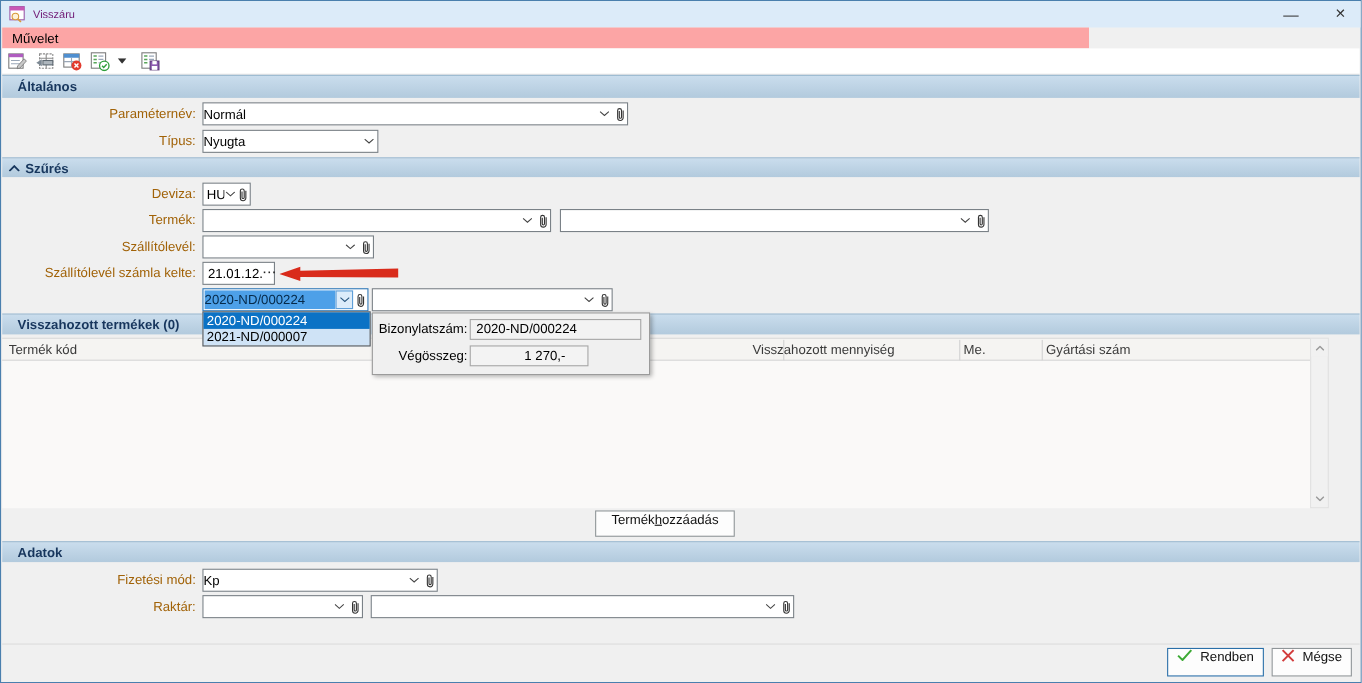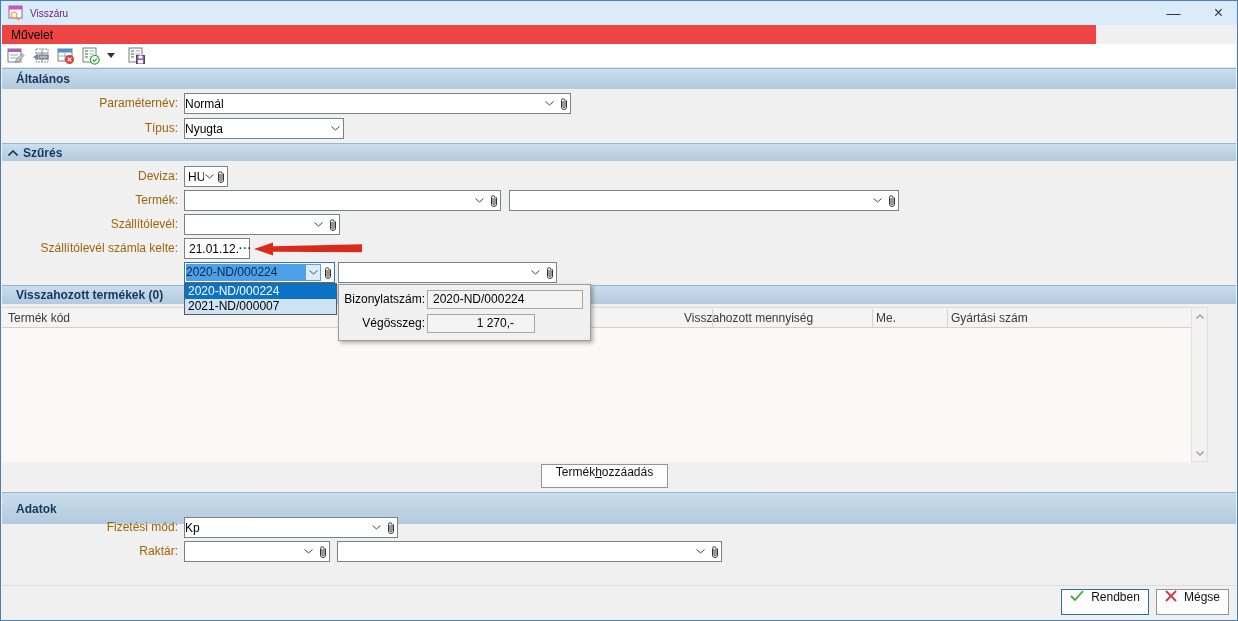--- a/index.html
+++ b/index.html
@@ -8,21 +8,21 @@
   .window{position:relative;width:1238px;height:621px;background:#f0f0f0;
           border:1px solid #4a7fae;overflow:hidden;font-size:12px;color:#000;}
   
   .titlebar{position:absolute;left:0;top:0;width:100%;height:24px;background:#dcebf9;
             display:flex;align-items:center;}
   .title-icon{width:16px;height:16px;margin:0 6px 0 7px;position:relative;flex:none;}
   .title-text{font-size:10px;color:#701a75;}
   .winbtn{position:absolute;top:0;height:24px;width:45px;display:flex;align-items:center;
           justify-content:center;font-size:14px;color:#333;cursor:default;}
   
-  .menubar{position:absolute;left:1px;top:24px;width:1094px;height:19px;background:#ef4444;
+  .menubar{position:absolute;left:1px;top:24px;width:988px;height:19px;background:#fca5a5;
            display:flex;align-items:center;}
   .menu-item{padding:0 9px;height:100%;display:flex;align-items:center;font-size:12px;}
   .toolbar{position:absolute;left:1px;top:43px;width:1234px;height:24px;background:#fff;
            display:flex;align-items:center;padding-left:4px;gap:5px;border-bottom:1px solid #e3e3e3;}
   .tbtn{width:20px;height:20px;display:flex;align-items:center;justify-content:center;}
   .tdrop{width:10px;height:20px;display:flex;align-items:center;justify-content:center;}
   
   .sect{position:absolute;left:1px;width:1234px;background:linear-gradient(#cadded,#b2cadd);
         border-top:1px solid #96b6cf;color:#17365d;font-weight:bold;font-size:12px;
         display:flex;align-items:center;padding-left:14px;}
@@ -318,21 +318,21 @@
         </svg>
     </div>
   </div>
 
   <div class="push" style="left:540px;top:463px;width:127px;height:24px;">
     <span>Termék </span>
       <span style="text-decoration:underline;">h</span>
       <span>ozzáadás</span>
   </div>
 
-  <div class="sect" style="top:491px;height:32px;">
+  <div class="sect" style="top:491px;height:19px;">
     <span>Adatok</span>
   </div>
 
   <div class="flabel" style="top:516px;">Fizetési mód:</div>
   <div class="combo" style="left:183px;top:516px;width:214px;">
     <span class="val">Kp</span>
     <span class="chev">
       <svg width="9" height="5" viewBox="0 0 9 5">
           <polyline points="0.5,0.5 4.5,4 8.5,0.5" fill="none" stroke="#444"></polyline>
         </svg>

